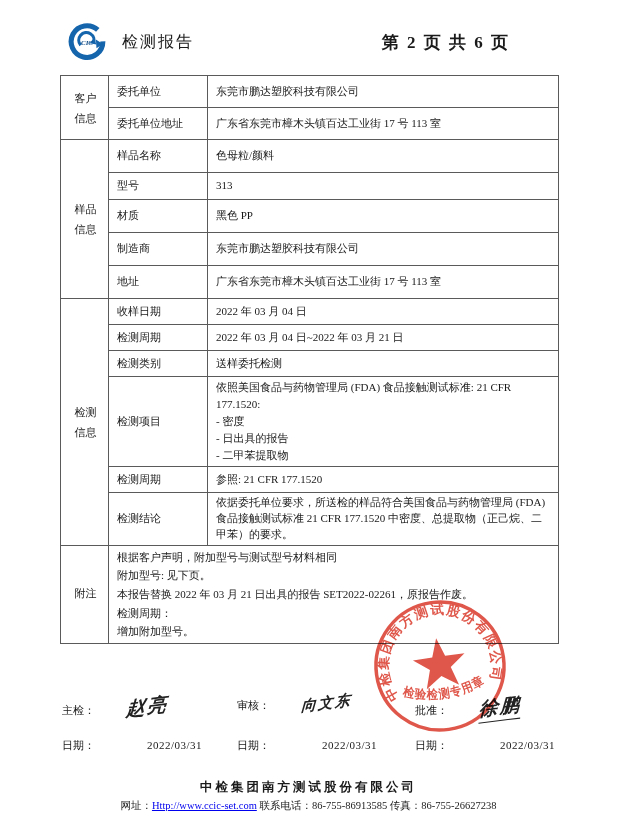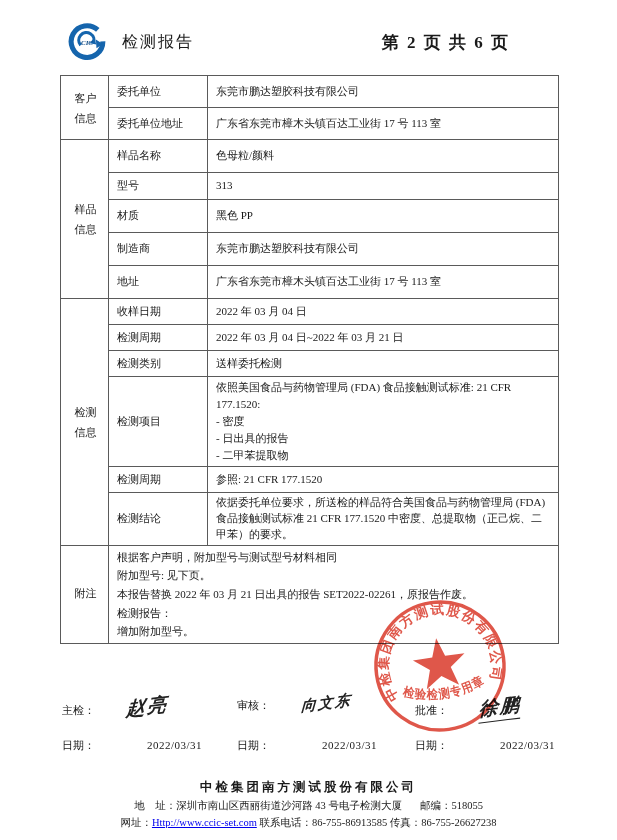--- a/index.html
+++ b/index.html
@@ -146,21 +146,21 @@
       <td>检测结论</td>
       <td>依据委托单位要求，所送检的样品符合美国食品与药物管理局 (FDA) 食品接触测试标准 21 CFR 177.1520 中密度、总提取物（正己烷、二甲苯）的要求。</td>
     </tr>
 
     <tr style="height:94px">
       <td class="group">附注</td>
       <td class="notes" colspan="2">
         <div>根据客户声明，附加型号与测试型号材料相同</div>
         <div>附加型号: 见下页。</div>
         <div>本报告替换 2022 年 03 月 21 日出具的报告 SET2022-02261，原报告作废。</div>
-        <div>检测报告：</div>
+        <div>检测周期：</div>
         <div>增加附加型号。</div>
       </td>
     </tr>
   </tbody>
       </table>
   </div>
 
   <div class="sig-col" style="left:62px;top:694px;width:172px;">
     <span class="sig-role">主检：</span>
     <span class="sig-name">赵亮</span>
@@ -193,22 +193,19 @@
     </text>
     <path fill="#dd4a3c" d="M 70 42 L 76.5 60.5 L 96 60.8 L 80.5 72.5 L 86.3 91.2 L 70 80 L 53.7 91.2 L 59.5 72.5 L 44 60.8 L 63.5 60.5 Z"></path>
     <text font-size="12.5" font-weight="bold" fill="#dd4a3c" letter-spacing="1">
       <textPath href="#bannerPath" startOffset="2" textLength="86" lengthAdjust="spacingAndGlyphs">检验检测专用章</textPath>
     </text>
   </svg>
 
   <div class="footer">
     <div class="f-company">中检集团南方测试股份有限公司</div>
     <div class="f-line">
-      <span>地　址：</span><span>深圳市南山区西丽街道沙河路 43 号电子检测大厦</span><span class="sp"></span><span>邮编：</span><span>518055</span>
-    </div>
-    <div class="f-line">
       <span>网址：</span><a class="f-link">Http://www.ccic-set.com</a>
       <span>联系电话：</span><span>86-755-86913585</span>
       <span>传真：</span><span>86-755-26627238</span>
     </div>
   </div>
 
 </div>
 
 </body></html>

